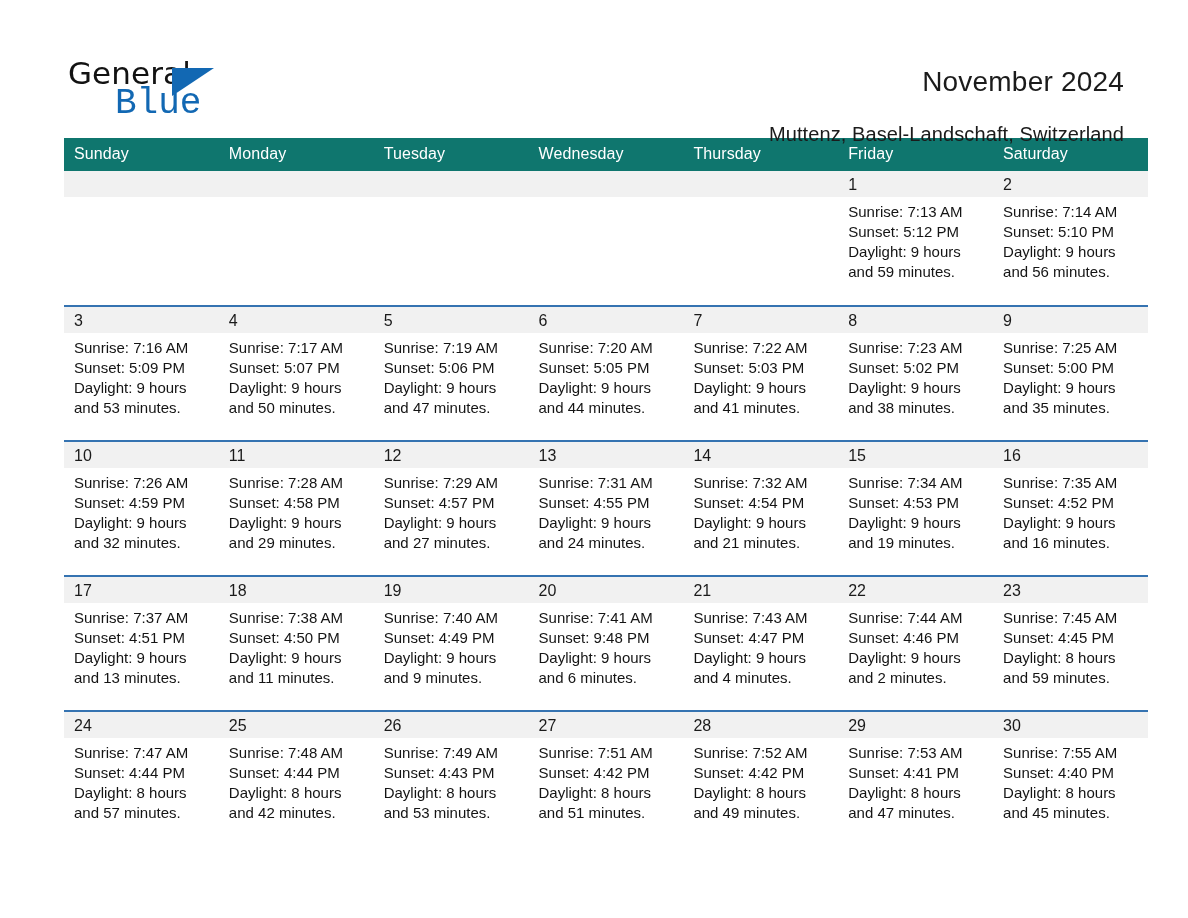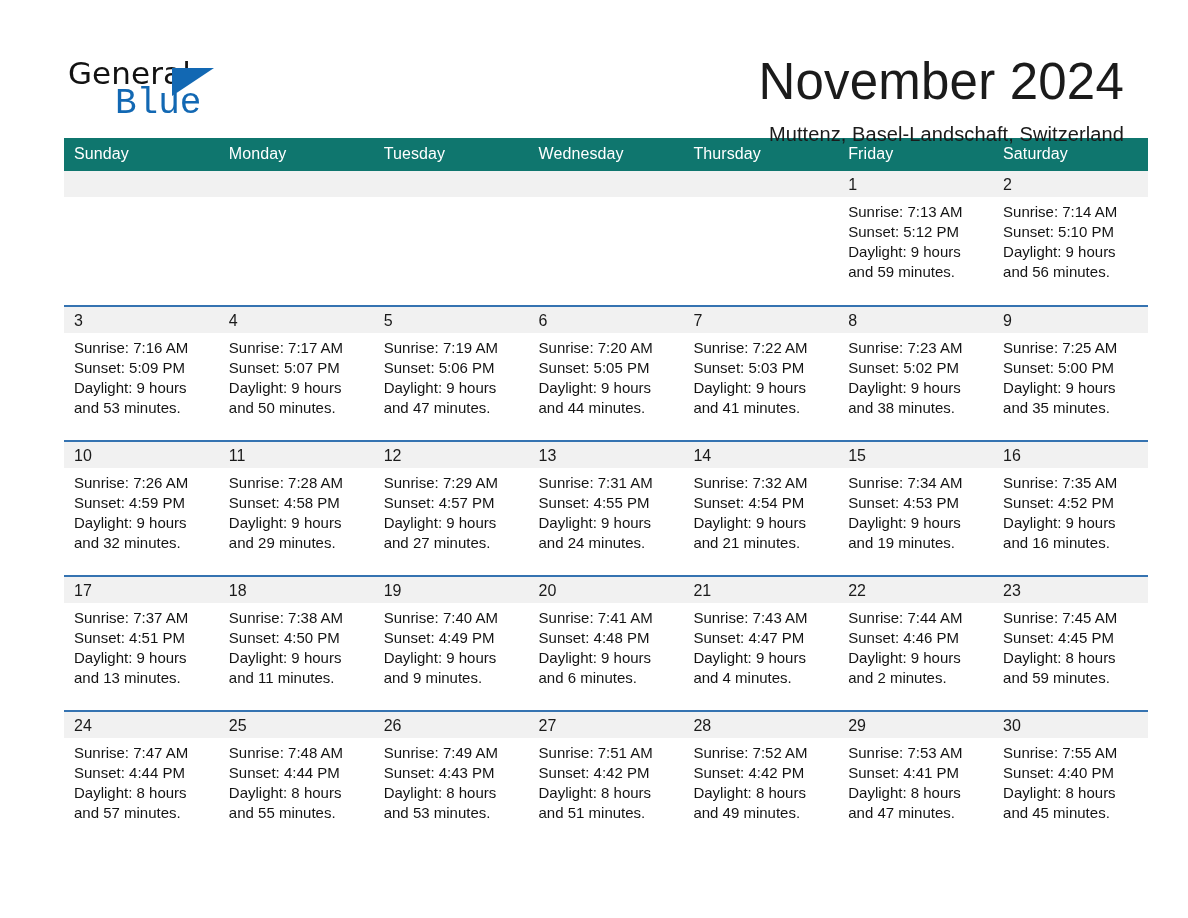--- a/index.html
+++ b/index.html
@@ -30,21 +30,21 @@
     line-height: 32px; padding-left: 47px; margin-top: -2px;
   }
   .logo-tri {
     position: absolute; left: 104px; top: 12px;
     width: 0; height: 0;
     border-left: 42px solid #1268b3;
     border-bottom: 28px solid transparent;
   }
   .titles { text-align: right; padding-top: 2px; }
   .month-title {
-    font-size: 51px; font-weight: 400; color: #1b1b1b;
+    font-size: 28px; font-weight: 400; color: #1b1b1b;
     line-height: 48px; letter-spacing: .2px;
   }
   .location {
     font-size: 20px; font-weight: 400; color: #1b1b1b;
     line-height: 30px; margin-top: 13px; letter-spacing: .1px;
   }
 
   
   .calendar {
     margin: 12px 52px 0 52px;
@@ -336,21 +336,21 @@
               <div>Sunrise: 7:40 AM</div>
               <div>Sunset: 4:49 PM</div>
               <div>Daylight: 9 hours</div>
               <div>and 9 minutes.</div>
             </div>
           </td>
           <td>
             <div class="daynum">20</div>
             <div class="details">
               <div>Sunrise: 7:41 AM</div>
-              <div>Sunset: 4:48 PM</div>
+              <div>Sunset: 9:48 PM</div>
               <div>Daylight: 9 hours</div>
               <div>and 6 minutes.</div>
             </div>
           </td>
           <td>
             <div class="daynum">21</div>
             <div class="details">
               <div>Sunrise: 7:43 AM</div>
               <div>Sunset: 4:47 PM</div>
               <div>Daylight: 9 hours</div>
@@ -385,21 +385,21 @@
               <div>Daylight: 8 hours</div>
               <div>and 57 minutes.</div>
             </div>
           </td>
           <td>
             <div class="daynum">25</div>
             <div class="details">
               <div>Sunrise: 7:48 AM</div>
               <div>Sunset: 4:44 PM</div>
               <div>Daylight: 8 hours</div>
-              <div>and 55 minutes.</div>
+              <div>and 42 minutes.</div>
             </div>
           </td>
           <td>
             <div class="daynum">26</div>
             <div class="details">
               <div>Sunrise: 7:49 AM</div>
               <div>Sunset: 4:43 PM</div>
               <div>Daylight: 8 hours</div>
               <div>and 53 minutes.</div>
             </div>

